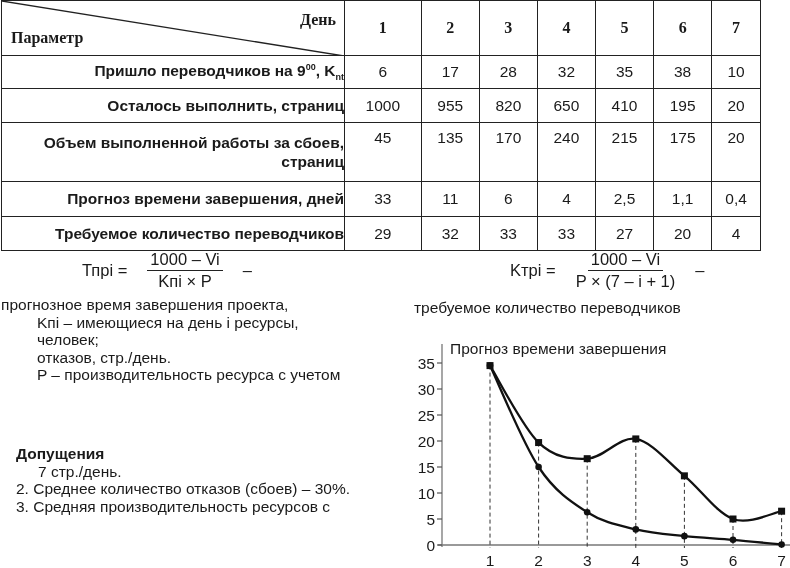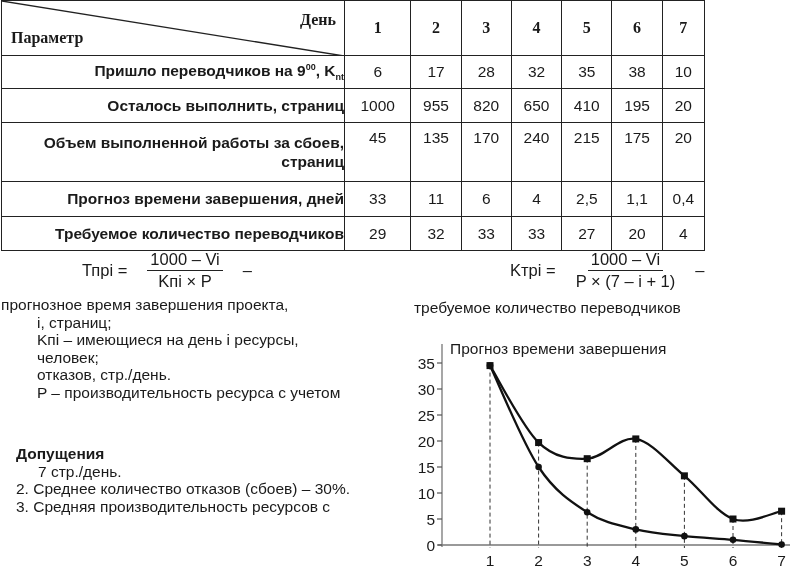--- a/index.html
+++ b/index.html
@@ -1,17 +1,17 @@
 <!DOCTYPE html>
 <html><head>
 <meta charset="utf-8">
 <style>
   html,body{margin:0;padding:0;background:#fff;}
   body{width:790px;height:568px;position:relative;overflow:hidden;color:#1a1a1a;font-family:"Liberation Sans",sans-serif;}
-  table.data{position:absolute;left:1px;top:0;border-collapse:collapse;width:704px;font-size:15.5px;}
+  table.data{position:absolute;left:1px;top:0;border-collapse:collapse;width:760px;font-size:15.5px;}
   table.data td{border:1.5px solid #222;text-align:center;padding:0;}
   table.data td.param{text-align:right;padding-left:9px;font-weight:bold;}
   .hdr td{height:54px;font-family:"Liberation Serif",serif;font-weight:bold;font-size:16px;}
   .hdrcell{position:relative;}
   .hdrcell svg{position:absolute;left:0;top:0;}
   .hdr-day{position:absolute;right:8px;top:10px;}
   .hdr-param{position:absolute;left:9px;bottom:8px;}
   .r1 td{height:32px}.r2 td{height:33px}.r3 td{height:52px}.r4 td{height:34px}.r5 td{height:33px}
   .r3 td.param{line-height:19px;}
   sub,sup{font-size:9px;}
@@ -113,21 +113,20 @@
     <span class="num">1000 – Vi</span>
     <span class="den">P × (7 – i + 1)</span>
   </span>
   <span>–</span>
 </div>
 
 <div class="txt" style="left:414px;top:299px;">требуемое количество переводчиков</div>
 
 <div class="txt" style="left:1px;top:296px;">
   <div>прогнозное время завершения проекта,</div>
-  <div class="indent">i, страниц;</div>
   <div class="indent">Kпi – имеющиеся на день i ресурсы,</div>
   <div class="indent">человек;</div>
   <div class="indent">отказов, стр./день.</div>
   <div class="indent">P – производительность ресурса с учетом</div>
 </div>
 
 <div class="txt" style="left:16px;top:445px;">
   <div class="bold">Допущения</div>
   <div style="padding-left:22px">7 стр./день.</div>
   <div>2. Среднее количество отказов (сбоев) – 30%.</div>

